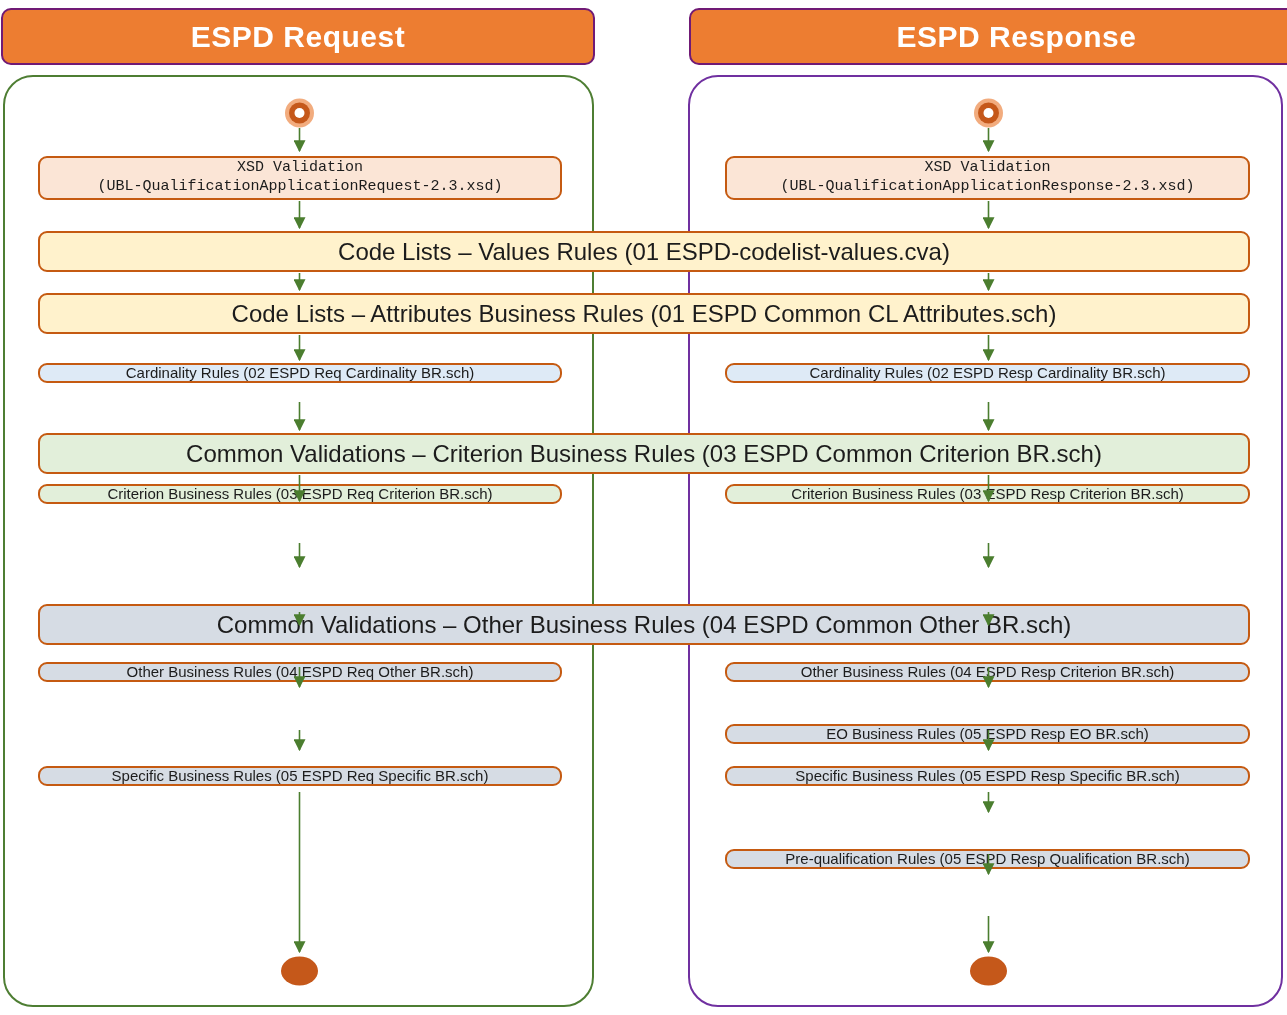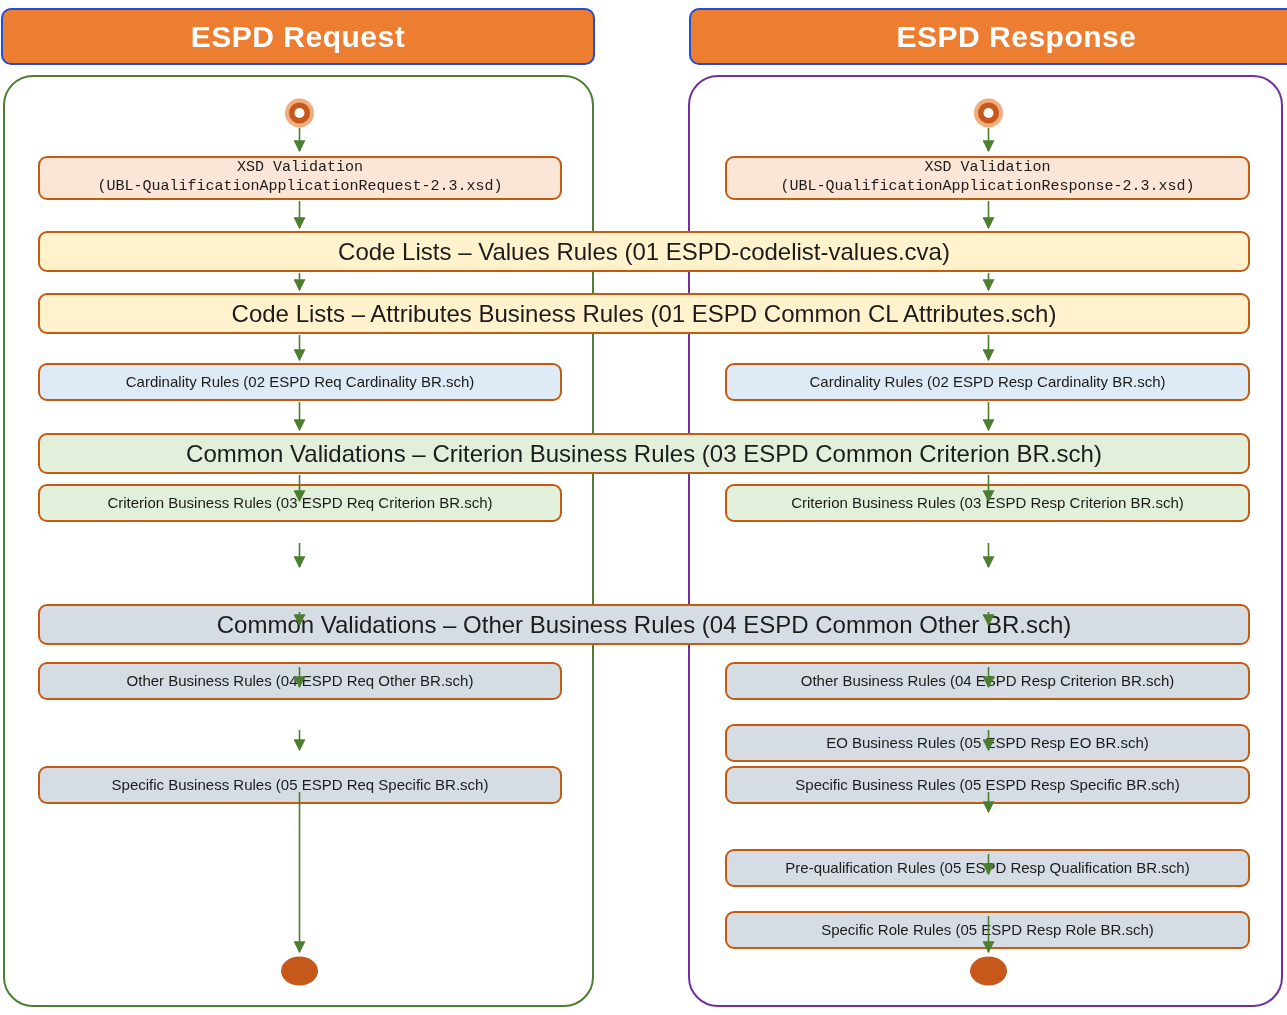--- a/index.html
+++ b/index.html
@@ -16,42 +16,42 @@
     --node-orange:#C5581A;
     --node-halo:#F2AC7E;
   }
   html,body{margin:0;padding:0;background:#fff;}
   .canvas{
     position:relative;width:1287px;height:1015px;background:#fff;overflow:hidden;
     font-family:"Liberation Sans", sans-serif;color:#1c1c1c;
   }
   .hdr{
     position:absolute;top:8px;height:57px;box-sizing:border-box;
-    background:var(--header-fill);border:2px solid #1d4ed8;border-radius:10px;
+    background:var(--header-fill);border:2px solid #701a75;border-radius:10px;
     display:flex;align-items:center;justify-content:center;
     color:#fff;font-size:30px;font-weight:600;letter-spacing:.5px;z-index:2;
   }
   .hdr-req{left:1px;width:594px;}
   .hdr-resp{left:689px;width:655px;}
   .panel{
     position:absolute;top:75px;height:932px;box-sizing:border-box;
     border:2px solid;border-radius:30px;background:transparent;z-index:1;
   }
   .panel-req{left:3px;width:591px;border-color:var(--request-border);}
   .panel-resp{left:688px;width:595px;border-color:var(--response-border);}
   .box{
     position:absolute;z-index:2;box-sizing:border-box;
     border:2px solid var(--box-border);border-radius:9px;
     display:flex;align-items:center;justify-content:center;
     text-align:center;line-height:1.25;
   }
   .col-l{left:38px;width:524px;}
   .col-r{left:725px;width:525px;}
   .span-both{left:38px;width:1212px;}
-  .small{height:38px;font-size:15px;}
+  .small{height:20px;font-size:15px;}
   .wide{height:41px;font-size:24px;}
   .xsd{height:44px;font-size:15px;flex-direction:column;}
   .fill-peach{background:var(--peach);}
   .fill-yellow{background:var(--yellow);}
   .fill-blue{background:var(--blue);}
   .fill-green{background:var(--green);}
   .fill-gray{background:var(--gray);margin-top:34px;}
   .flow-svg{position:absolute;left:0;top:0;z-index:3;pointer-events:none;}
   
   .y-xsd{top:156px;font-family:Liberation Mono, monospace;} .y-w1{top:231px;} .y-w2{top:293px;} .y-card{top:363px;}
@@ -81,21 +81,20 @@
   <div class="box xsd col-r y-xsd fill-peach">
     <span>XSD Validation</span>
     <span>(UBL-QualificationApplicationResponse-2.3.xsd)</span>
   </div>
   <div class="box small col-r y-card fill-blue">Cardinality Rules (02 ESPD Resp Cardinality BR.sch)</div>
   <div class="box small col-r y-crit fill-green">Criterion Business Rules (03 ESPD Resp Criterion BR.sch)</div>
   <div class="box small col-r y-other fill-gray">Other Business Rules (04 ESPD Resp Criterion BR.sch)</div>
   <div class="box small col-r y-r5 fill-gray">EO Business Rules (05 ESPD Resp EO BR.sch)</div>
   <div class="box small col-r y-r6 fill-gray">Specific Business Rules (05 ESPD Resp Specific BR.sch)</div>
   <div class="box small col-r y-r7 fill-gray">Pre-qualification Rules (05 ESPD Resp Qualification BR.sch)</div>
-  <div class="box small col-r y-r8 fill-gray">Specific Role Rules (05 ESPD Resp Role BR.sch)</div>
 
   <div class="box wide span-both y-w1 fill-yellow">Code Lists – Values Rules (01 ESPD-codelist-values.cva)</div>
   <div class="box wide span-both y-w2 fill-yellow">Code Lists – Attributes Business Rules (01 ESPD Common CL Attributes.sch)</div>
   <div class="box wide span-both y-w3 fill-green">Common Validations – Criterion Business Rules (03 ESPD Common Criterion BR.sch)</div>
   <div class="box wide span-both y-w4 fill-gray">Common Validations – Other Business Rules (04 ESPD Common Other BR.sch)</div>
 
   <svg class="flow-svg" width="1287" height="1015" viewBox="0 0 1287 1015">
     <defs>
       <marker id="ah" viewBox="0 0 10 10" refX="9" refY="5" markerWidth="12" markerHeight="12" markerUnits="userSpaceOnUse" orient="auto">
         <path d="M0,0 L10,5 L0,10 z" fill="#4B7E2F"></path>

